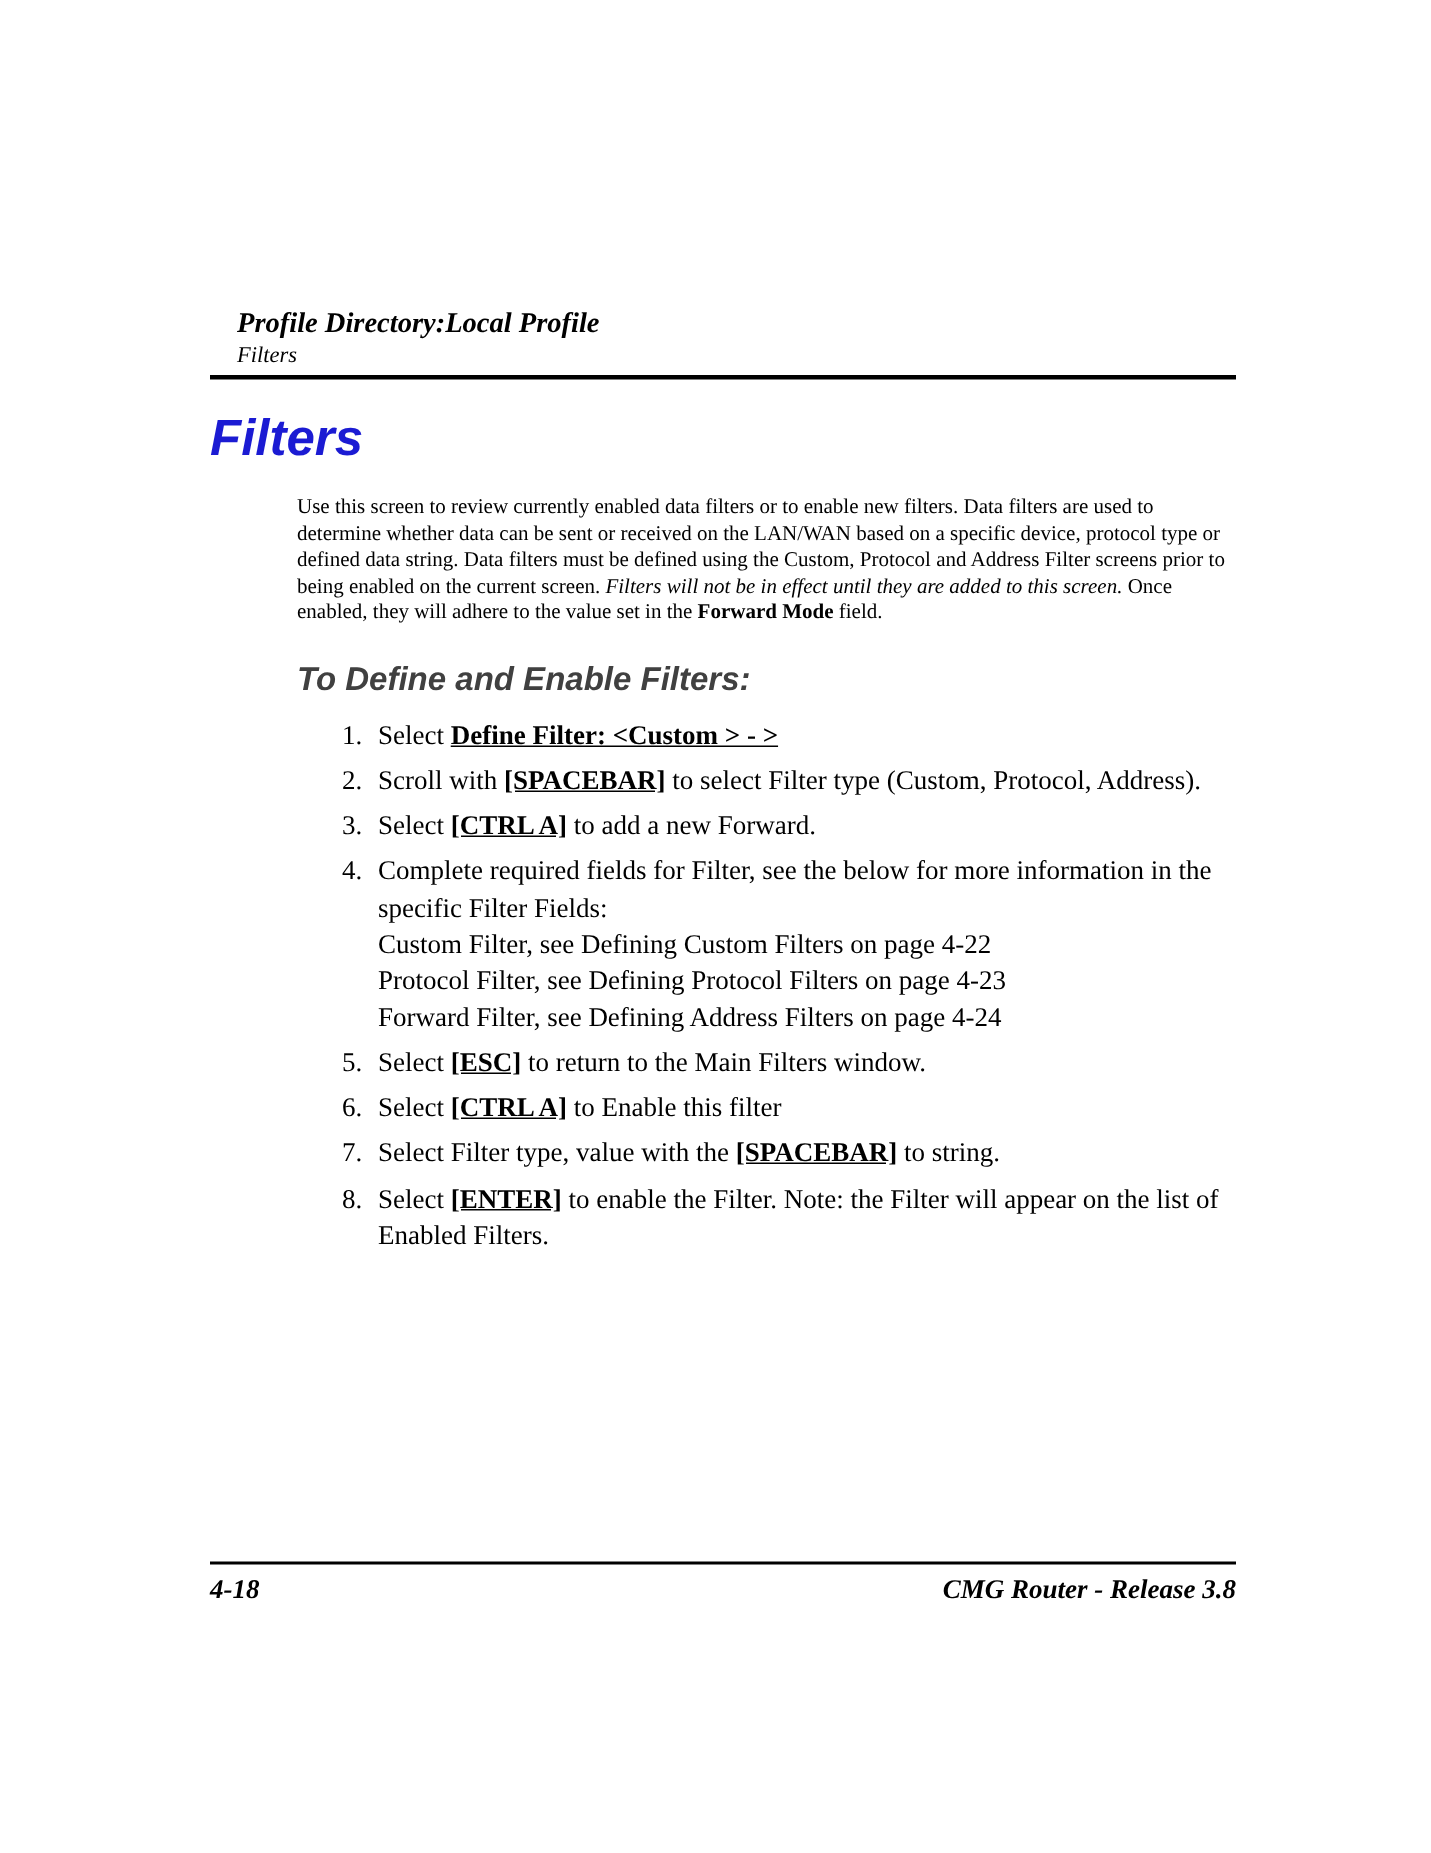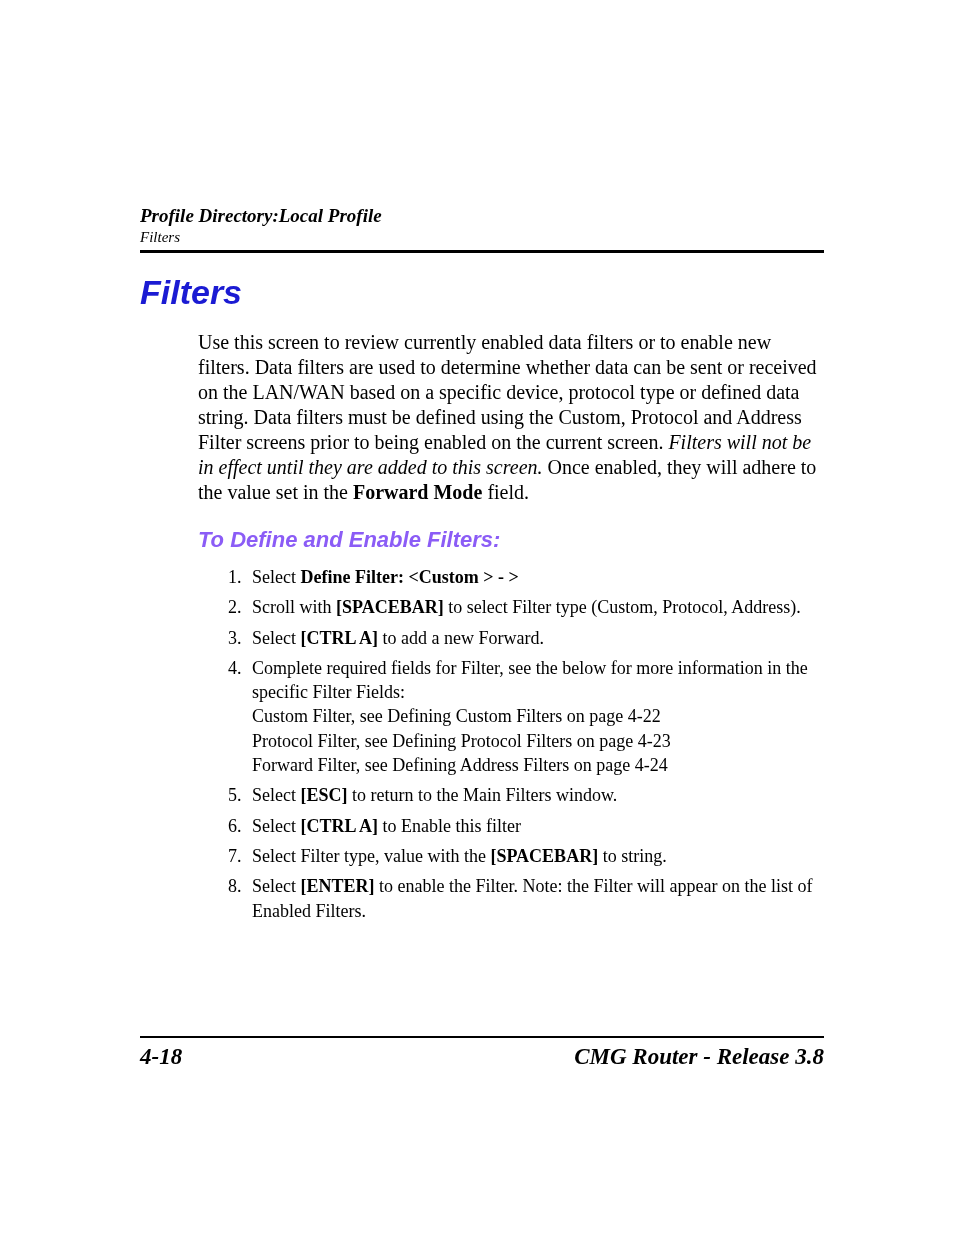--- a/index.html
+++ b/index.html
@@ -11,20 +11,21 @@
   }
   .page {
     width: 954px;
     height: 1235px;
     box-sizing: border-box;
     padding: 205px 130px 0 140px;
     position: relative;
   }
   .running-head {
     margin-bottom: 2px;
+    margin-left: 18px;
   }
   .running-head .title {
     font-style: italic;
     font-weight: bold;
     font-size: 19px;
   }
   .running-head .sub {
     font-style: italic;
     font-size: 15px;
     margin-top: 2px;
@@ -39,66 +40,67 @@
     font-weight: bold;
     font-style: italic;
     color: #1b1bd3;
     font-size: 34px;
     margin: 18px 0 18px 0;
   }
   .body-indent {
     margin-left: 58px;
   }
   .para {
-    font-size: 20px;
+    font-size: 14px;
     line-height: 1.25;
     margin: 0 0 16px 0;
   }
   .para .ital { font-style: italic; }
   .para .bold { font-weight: bold; }
   h2.subheading {
     font-family: Arial, Helvetica, sans-serif;
     font-style: italic;
     font-weight: bold;
-    color: #8b5cf6;
+    color: #404040;
     font-size: 22px;
     margin: 22px 0 12px 0;
   }
   ol.steps {
     font-size: 18px;
     line-height: 1.35;
     padding-left: 48px;
     margin: 0;
   }
   ol.steps > li {
     padding-left: 6px;
     margin-bottom: 6px;
   }
   .kbd {
     font-weight: bold;
+    text-decoration: underline;
   }
   .xref {
   }
   .footer {
     position: absolute;
     left: 140px;
     right: 130px;
     bottom: 165px;
   }
   .footer .rule-thin {
     border: none;
     border-top: 2px solid #000;
     margin: 0 0 6px 0;
   }
   .footer-row {
     display: flex;
     justify-content: space-between;
     font-style: italic;
     font-weight: bold;
-    font-size: 23px;
+    font-size: 18px;
   }
 </style>
 </head>
 <body>
 
 <div class="page">
 
   <div class="running-head">
     <div class="title">Profile Directory:Local Profile</div>
     <div class="sub">Filters</div>

